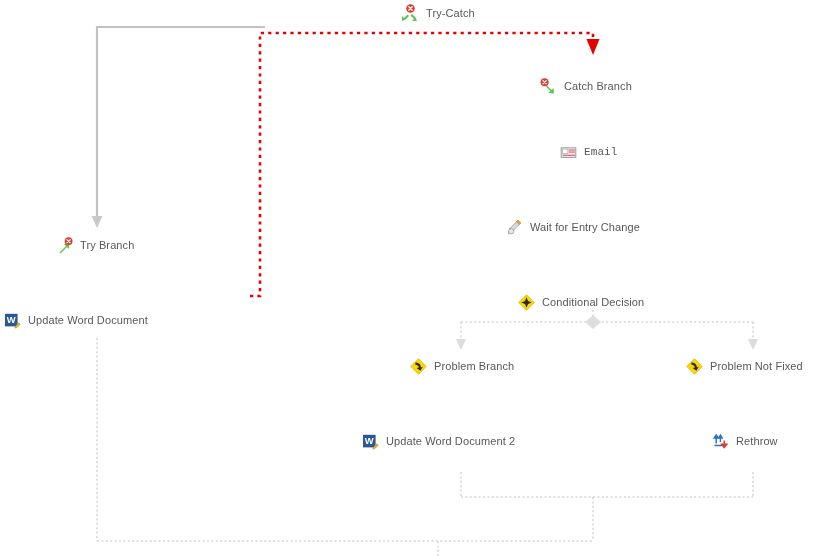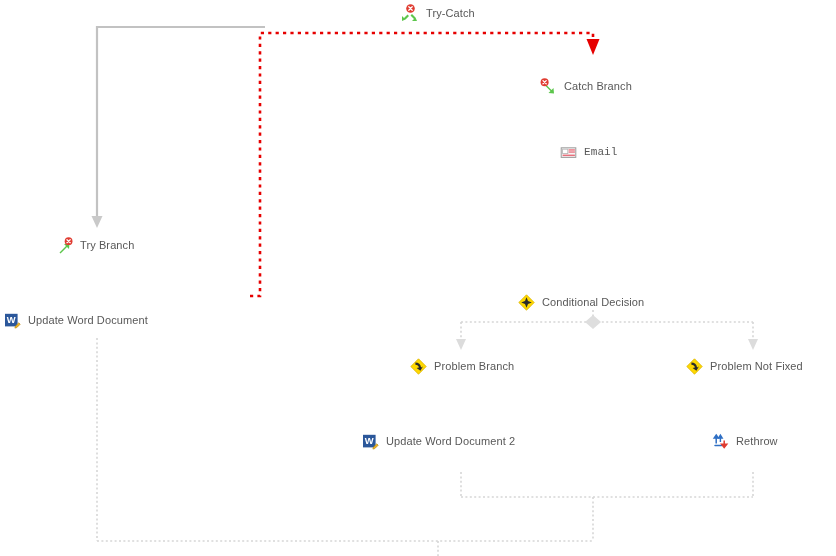--- a/index.html
+++ b/index.html
@@ -166,20 +166,28 @@
 
   <div class="node" style="left:560px; top:141px;font-family:Liberation Mono, monospace;">
     <span class="ico">
       <svg width="17" height="17">
           <use href="#sym-email"></use>
         </svg>
     </span>
     <span class="label">Email</span>
   </div>
 
+  <div class="node" style="left:506px; top:216px;">
+    <span class="ico">
+      <svg width="17" height="17">
+          <use href="#sym-wait-entry-change"></use>
+        </svg>
+    </span>
+    <span class="label">Wait for Entry Change</span>
+  </div>
 
   <div class="node" style="left:56px; top:234px;align-items:center;">
     <span class="ico">
       <svg width="17" height="17">
           <use href="#sym-try-branch"></use>
         </svg>
     </span>
     <span class="label">Try Branch</span>
   </div>
 

